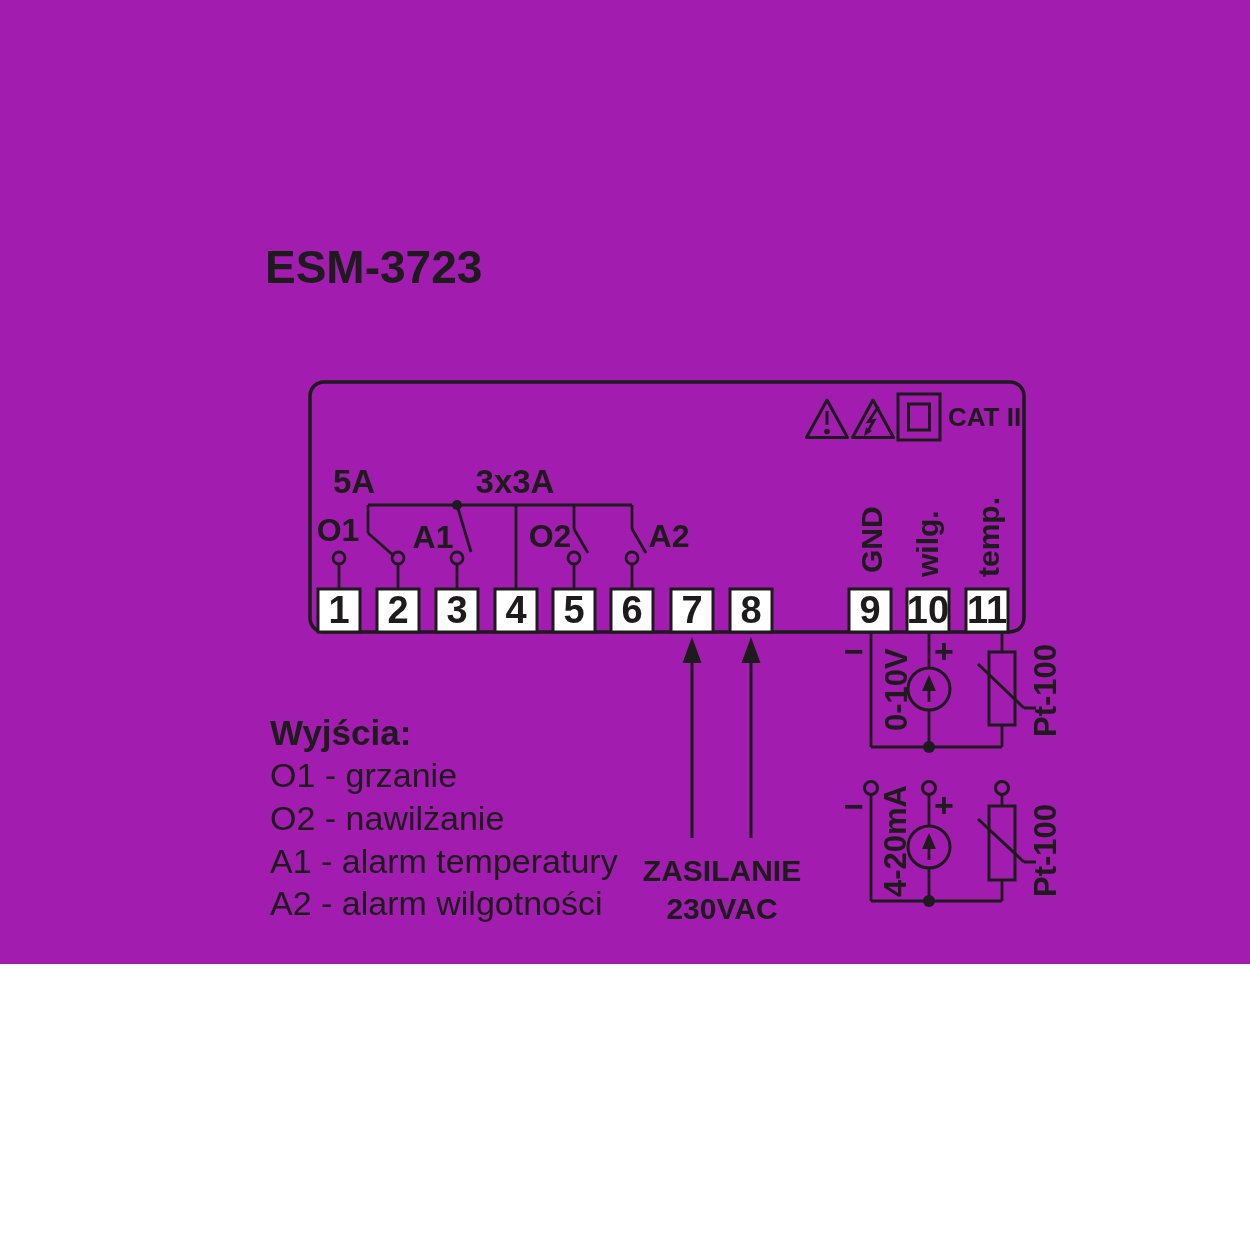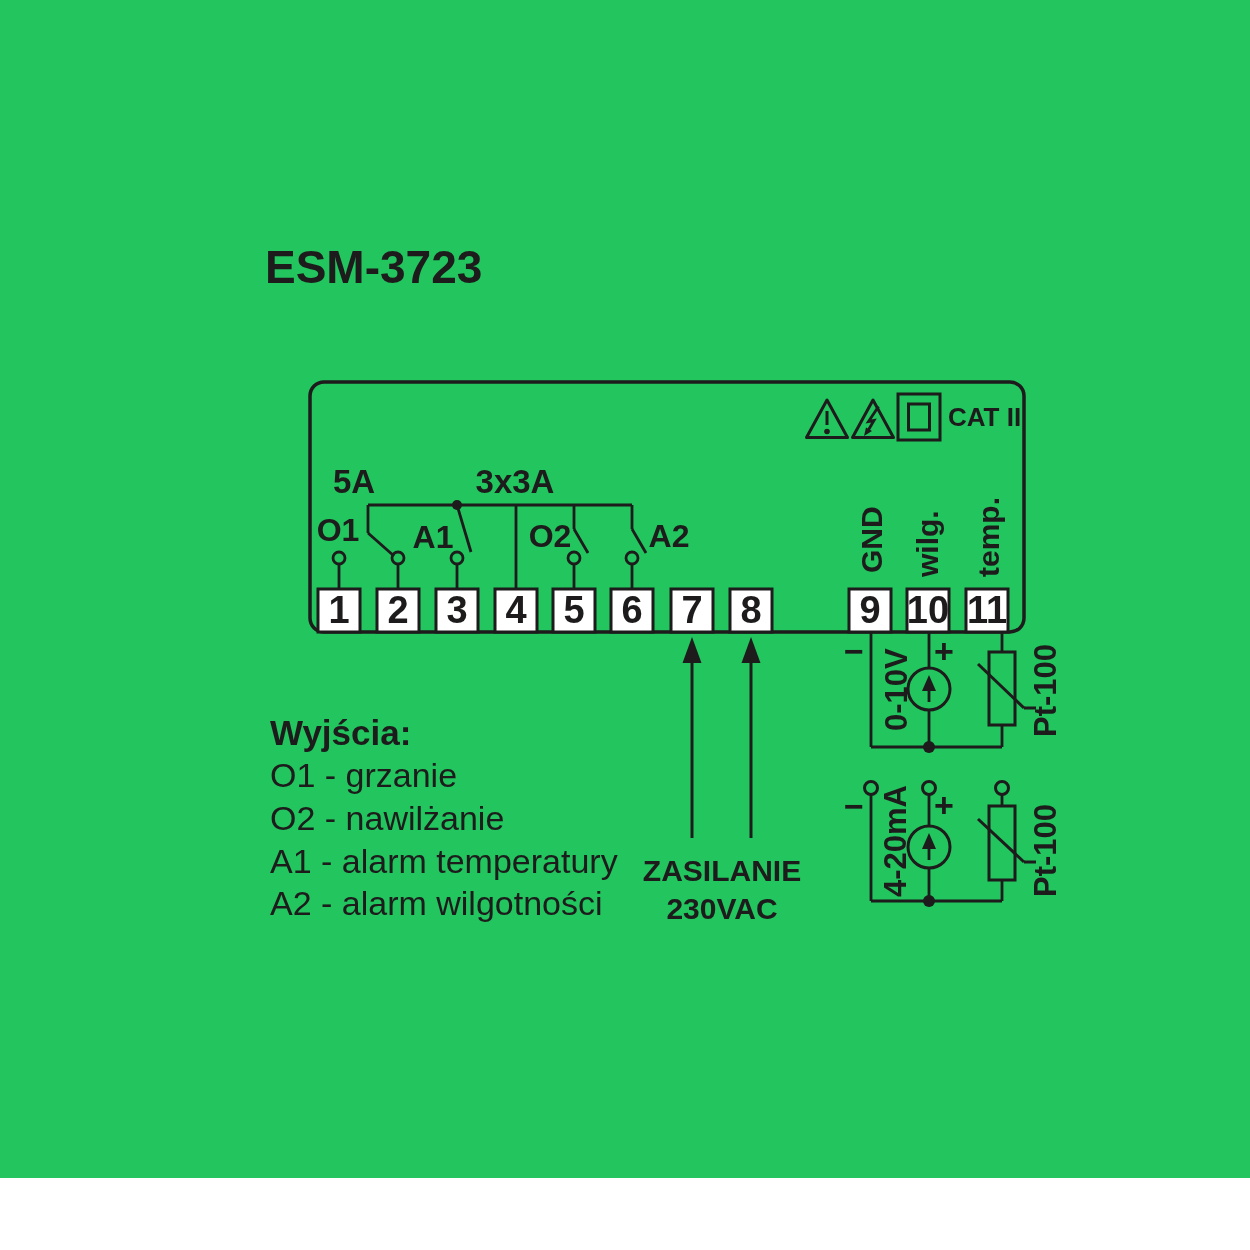--- a/index.html
+++ b/index.html
@@ -1,16 +1,16 @@
 <!DOCTYPE html>
 <html><head>
 <meta charset="utf-8">
 <style>
   html,body{margin:0;padding:0;background:#ffffff;}
-  .page{width:1250px;height:1178px;position:relative;background:#22c55e;}
+  .page{width:1250px;height:964px;position:relative;background:#a21caf;}
   svg{display:block;}
   text{fill:#1d1b1c;font-family:"Liberation Sans","DejaVu Sans",sans-serif;}
   .b{font-weight:bold;}
   .ln{stroke:#1d1b1c;fill:none;stroke-width:2.8;}
   .ln2{stroke:#1d1b1c;fill:none;stroke-width:3;}
   .outline{stroke:#1d1b1c;fill:none;stroke-width:3.5;}
   .solid{fill:#1d1b1c;stroke:none;}
   .tbox{stroke:#1d1b1c;fill:#ffffff;stroke-width:3;}
 </style>
 </head>

